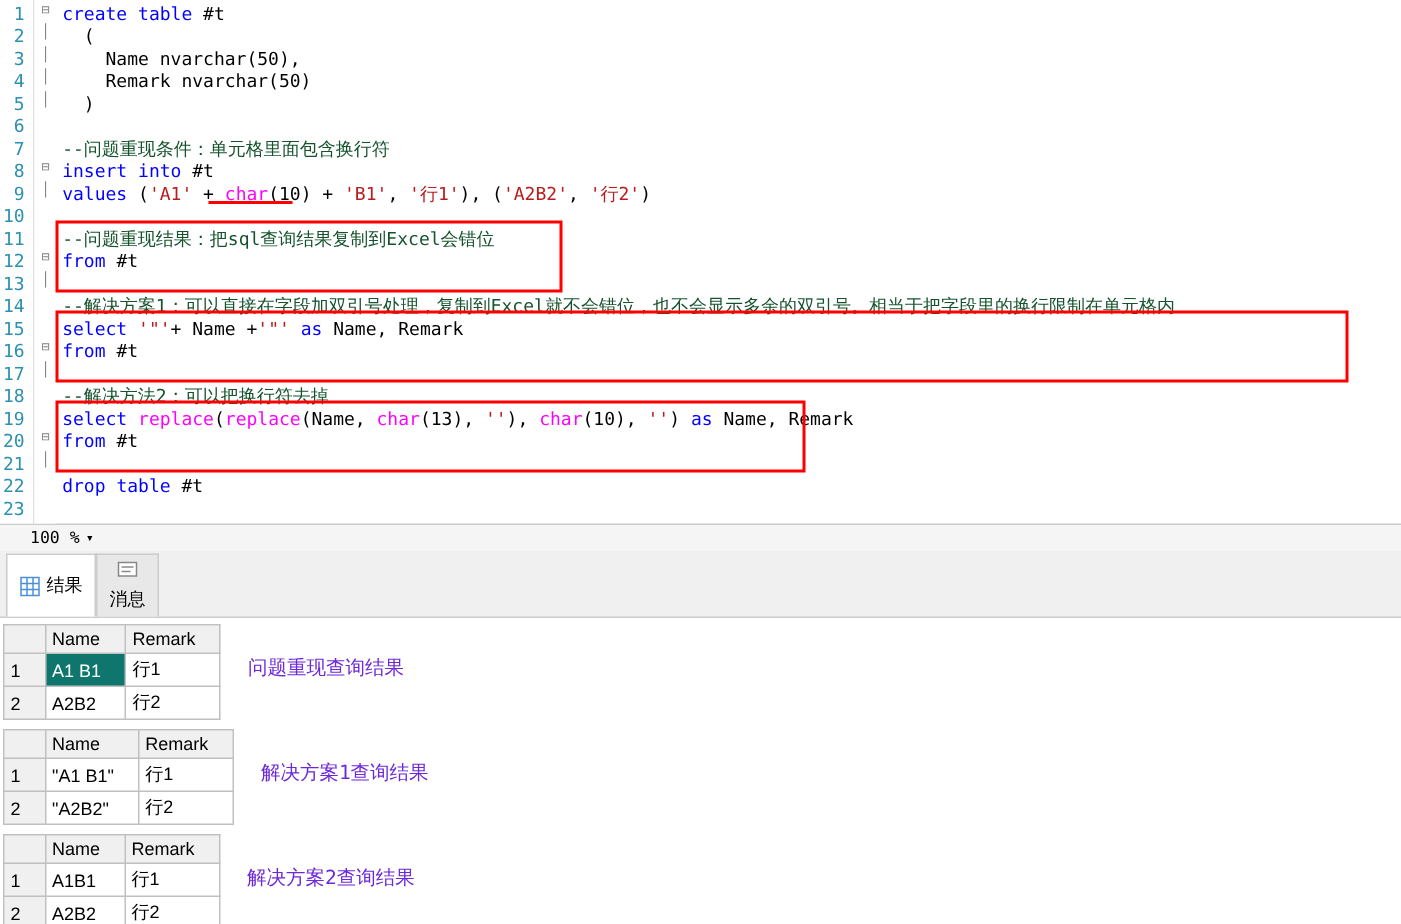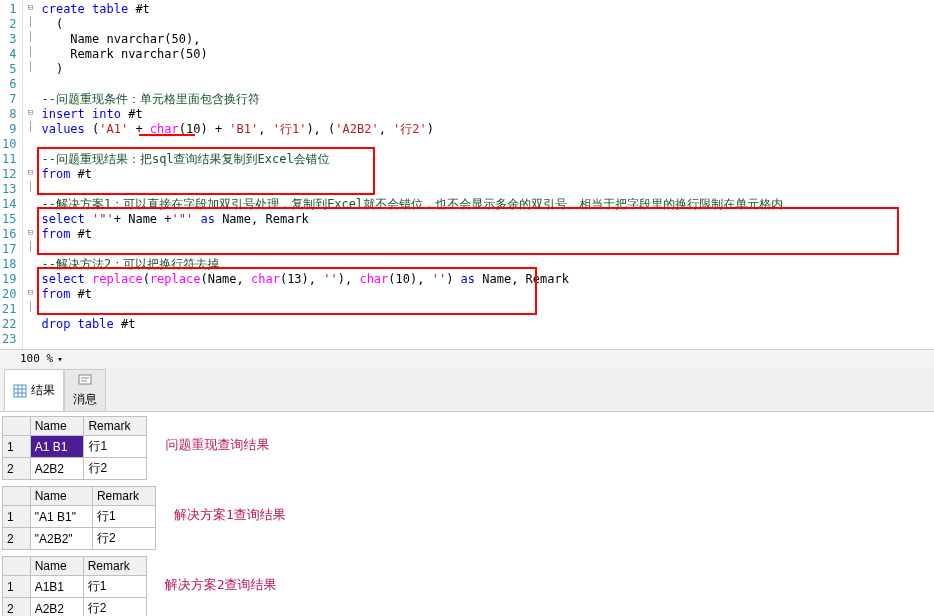--- a/index.html
+++ b/index.html
@@ -22,22 +22,22 @@
 .tabs { display:flex; background:#f0f0f0; border-bottom:1px solid #ccc; padding:2px 4px 0; gap:0; }
 .tab { display:flex; align-items:center; gap:4px; padding:3px 8px; border:1px solid #ccc; border-bottom:none; background:#fff; font-size:12px; cursor:pointer; }
 .tab.inactive { background:#e8e8e8;flex-direction:column; }
 .tabicon { width:14px; height:14px; display:inline-flex; align-items:center; justify-content:center; }
 .results { padding:4px 2px 2px; }
 .resblock { margin-bottom:6px; display:flex; align-items:flex-start; gap:18px; }
 .rtable { border-collapse:collapse; font-size:12px; font-family:"Microsoft YaHei",sans-serif; }
 .rtable th,.rtable td { border:1px solid #c0c0c0; padding:2px 16px 2px 4px; text-align:left; min-width:40px; }
 .rtable th { background:#f0f0f0; font-weight:normal; }
 .rtable .rowh { background:#f0f0f0; text-align:center; min-width:18px; width:18px; }
-.rtable td.sel { background:#4c1d95; color:#fff;text-align:center; }
-.reslabel { color:#be185d; font-size:13px; padding-top:20px; }
+.rtable td.sel { background:#0f766e; color:#fff;text-align:center; }
+.reslabel { color:#6d28d9; font-size:13px; padding-top:20px; }
 </style>
 </head>
 <body>
 
 <div class="editor">
   <div class="gutter">
     <div>1</div>
       <div>2</div>
       <div>3</div>
       <div>4</div>

